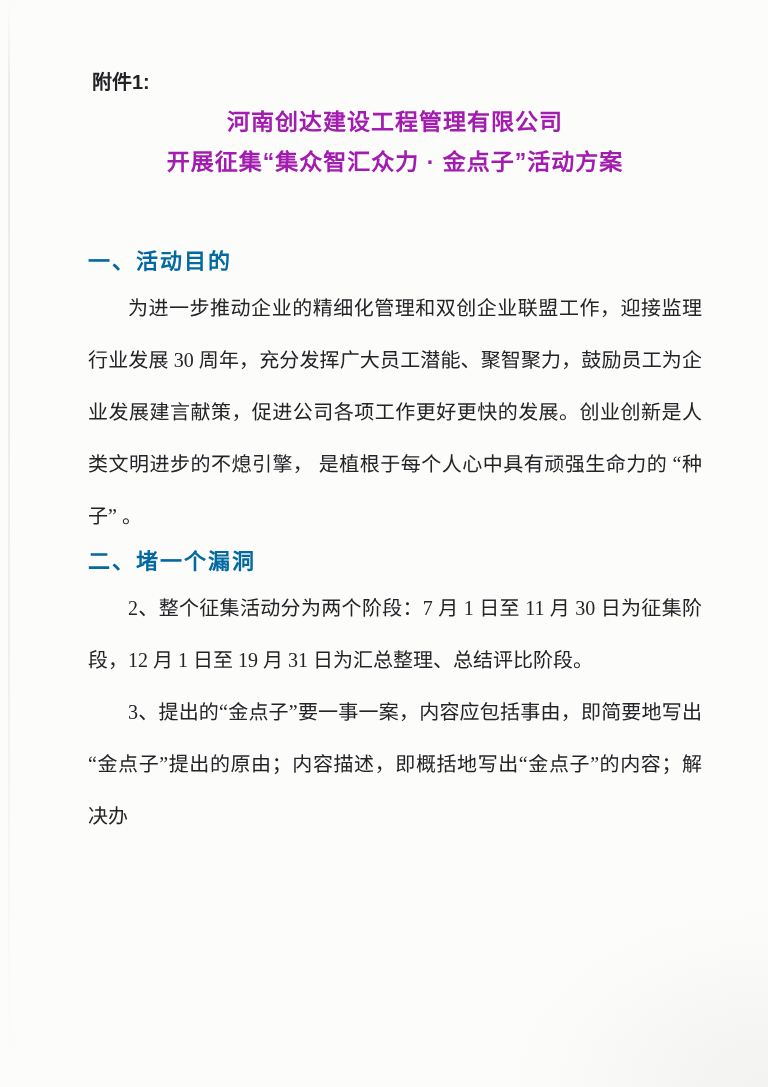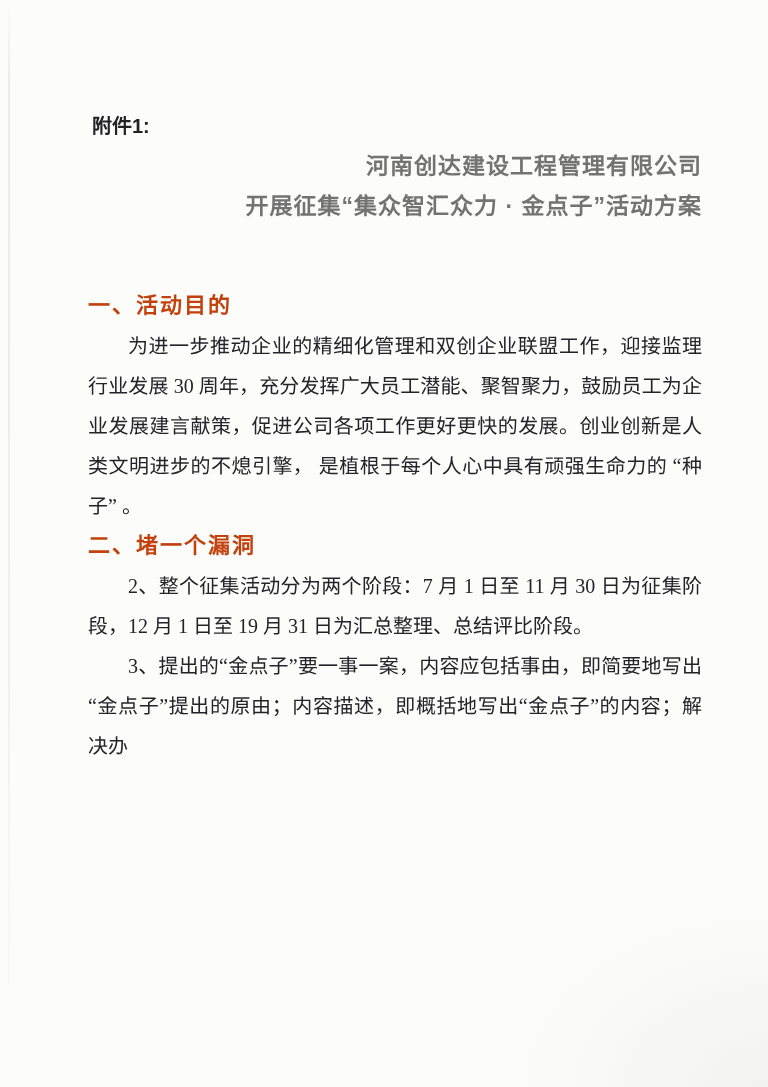--- a/index.html
+++ b/index.html
@@ -6,21 +6,21 @@
     margin: 0;
     padding: 0;
     background: #fcfcfb;
   }
   .page {
     position: relative;
     width: 768px;
     height: 1087px;
     background: #fcfcfb;
     box-sizing: border-box;
-    padding: 106px 66px 0 88px;
+    padding: 62px 66px 0 88px;
     overflow: hidden;
     color: #232326;
   }
   
   .scan-edge-left {
     position: absolute;
     left: 8px;
     top: 0;
     width: 2px;
     height: 100%;
@@ -38,45 +38,45 @@
   }
   .attachment-label {
     font-family: "Liberation Sans", sans-serif;
     font-weight: 700;
     font-size: 20px;
     line-height: 40px;
     margin: 0 0 0 4px;
   }
   .doc-title {
     margin: 0;
-    text-align: right;
+    text-align: center;
     font-family: "Liberation Sans", sans-serif;
     font-weight: 700;
     font-size: 23px;
     line-height: 40px;
     letter-spacing: 1px;
-    color: #737373;
+    color: #a21caf;
   }
   .doc-title.second {
     margin-bottom: 60px;
   }
   .section-heading {
     margin: 0;
     font-family: "Liberation Sans", sans-serif;
     font-weight: 700;
     font-size: 22px;
     line-height: 40px;
     letter-spacing: 2px;
-    color: #c2410c;
+    color: #0369a1;
   }
   .body-para {
     margin: 0;
     font-family: "Liberation Serif", serif;
     font-size: 20px;
-    line-height: 40px;
+    line-height: 52px;
     text-align: justify;
     text-indent: 2em;
     color: #242428;
   }
 </style>
 </head>
 <body>
 
 <div class="page">
   <div class="scan-edge-left"></div>

